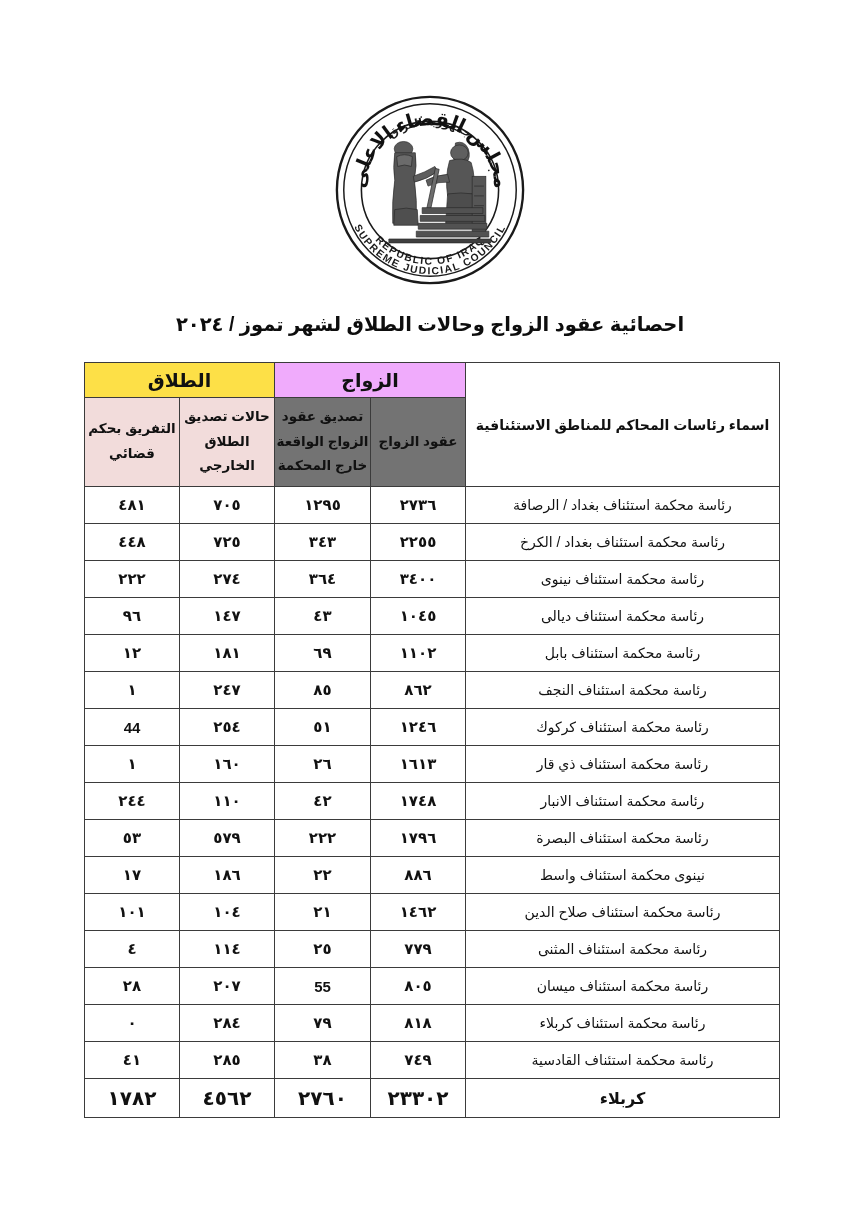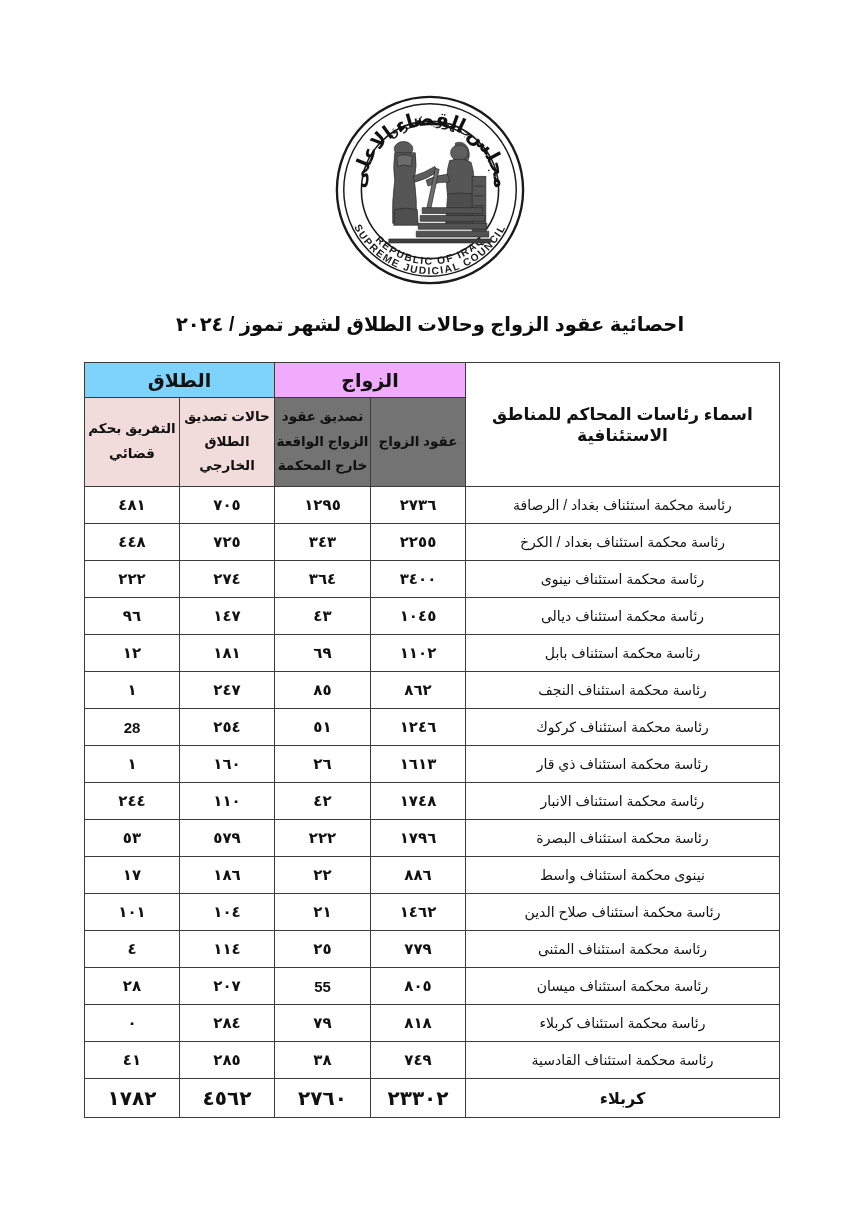--- a/index.html
+++ b/index.html
@@ -76,21 +76,21 @@
   }
 
   
   col.c-name      { width: 314px; }
   col.c-marriage  { width: 95px;  }
   col.c-outside   { width: 96px;  }
   col.c-extdiv    { width: 95px;  }
   col.c-judicial  { width: 95px;  }
 
   .grp-divorce {
-    background: #7dd3fc;
+    background: #fde047;
     font-size: 19px;
     font-weight: bold;
     height: 34px;
   }
   .grp-marriage {
     background: #f0abfc;
     font-size: 19px;
     font-weight: bold;
     height: 34px;
   }
@@ -105,21 +105,21 @@
   .sub-marriage {
     background: #737373;
     font-size: 13.5px;
     font-weight: bold;
     height: 88px;
     line-height: 1.85;
     padding: 2px 4px;
   }
   .name-head {
     background: #ffffff;
-    font-size: 17px;
+    font-size: 14px;
     font-weight: bold;
     padding: 0 10px;
   }
 
   td.court-name {
     font-size: 14px;
     font-weight: normal;
     height: 36px;
     padding: 0 14px 0 8px;
     text-align: center;
@@ -270,21 +270,21 @@
             <td class="num">٨٦٢</td>
             <td class="num">٨٥</td>
             <td class="num">٢٤٧</td>
             <td class="num">١</td>
           </tr>
           <tr>
             <td class="court-name">رئاسة محكمة استئناف كركوك</td>
             <td class="num">١٢٤٦</td>
             <td class="num">٥١</td>
             <td class="num">٢٥٤</td>
-            <td class="num">28</td>
+            <td class="num">44</td>
           </tr>
           <tr>
             <td class="court-name">رئاسة محكمة استئناف ذي قار</td>
             <td class="num">١٦١٣</td>
             <td class="num">٢٦</td>
             <td class="num">١٦٠</td>
             <td class="num">١</td>
           </tr>
           <tr>
             <td class="court-name">رئاسة محكمة استئناف الانبار</td>

